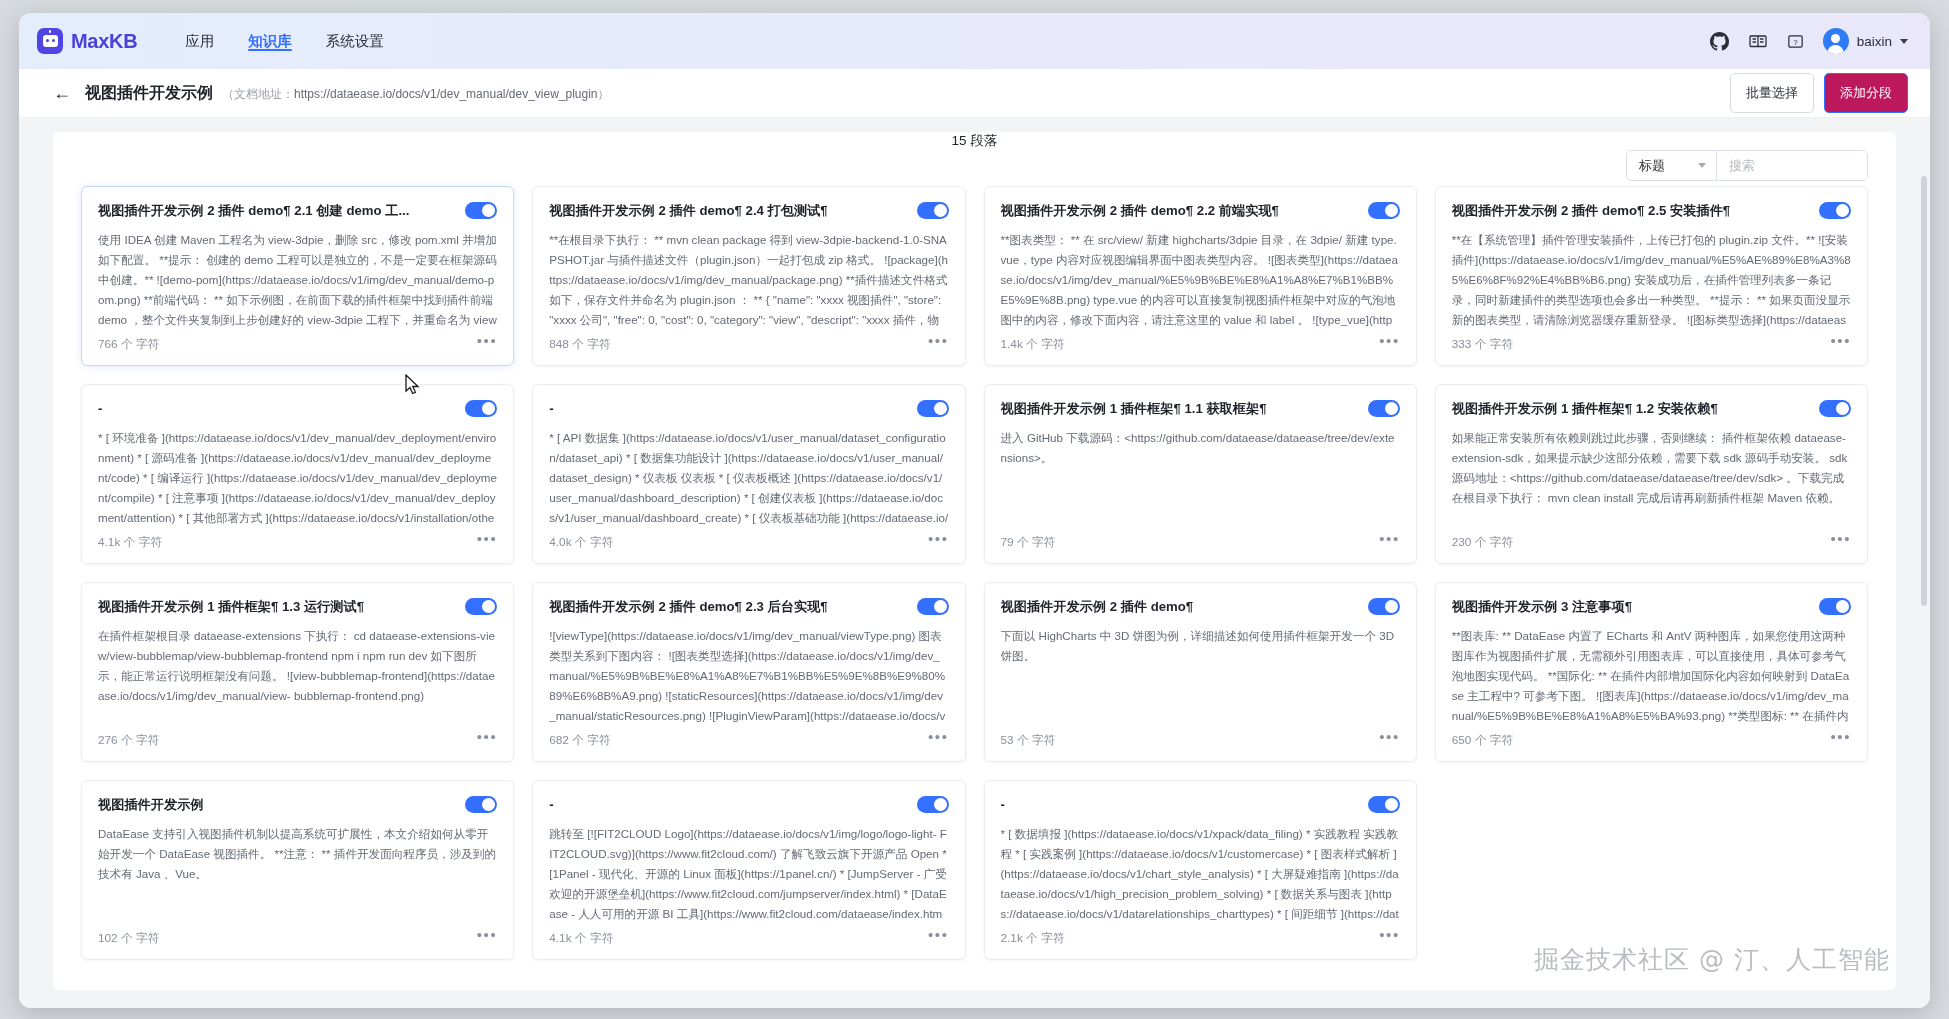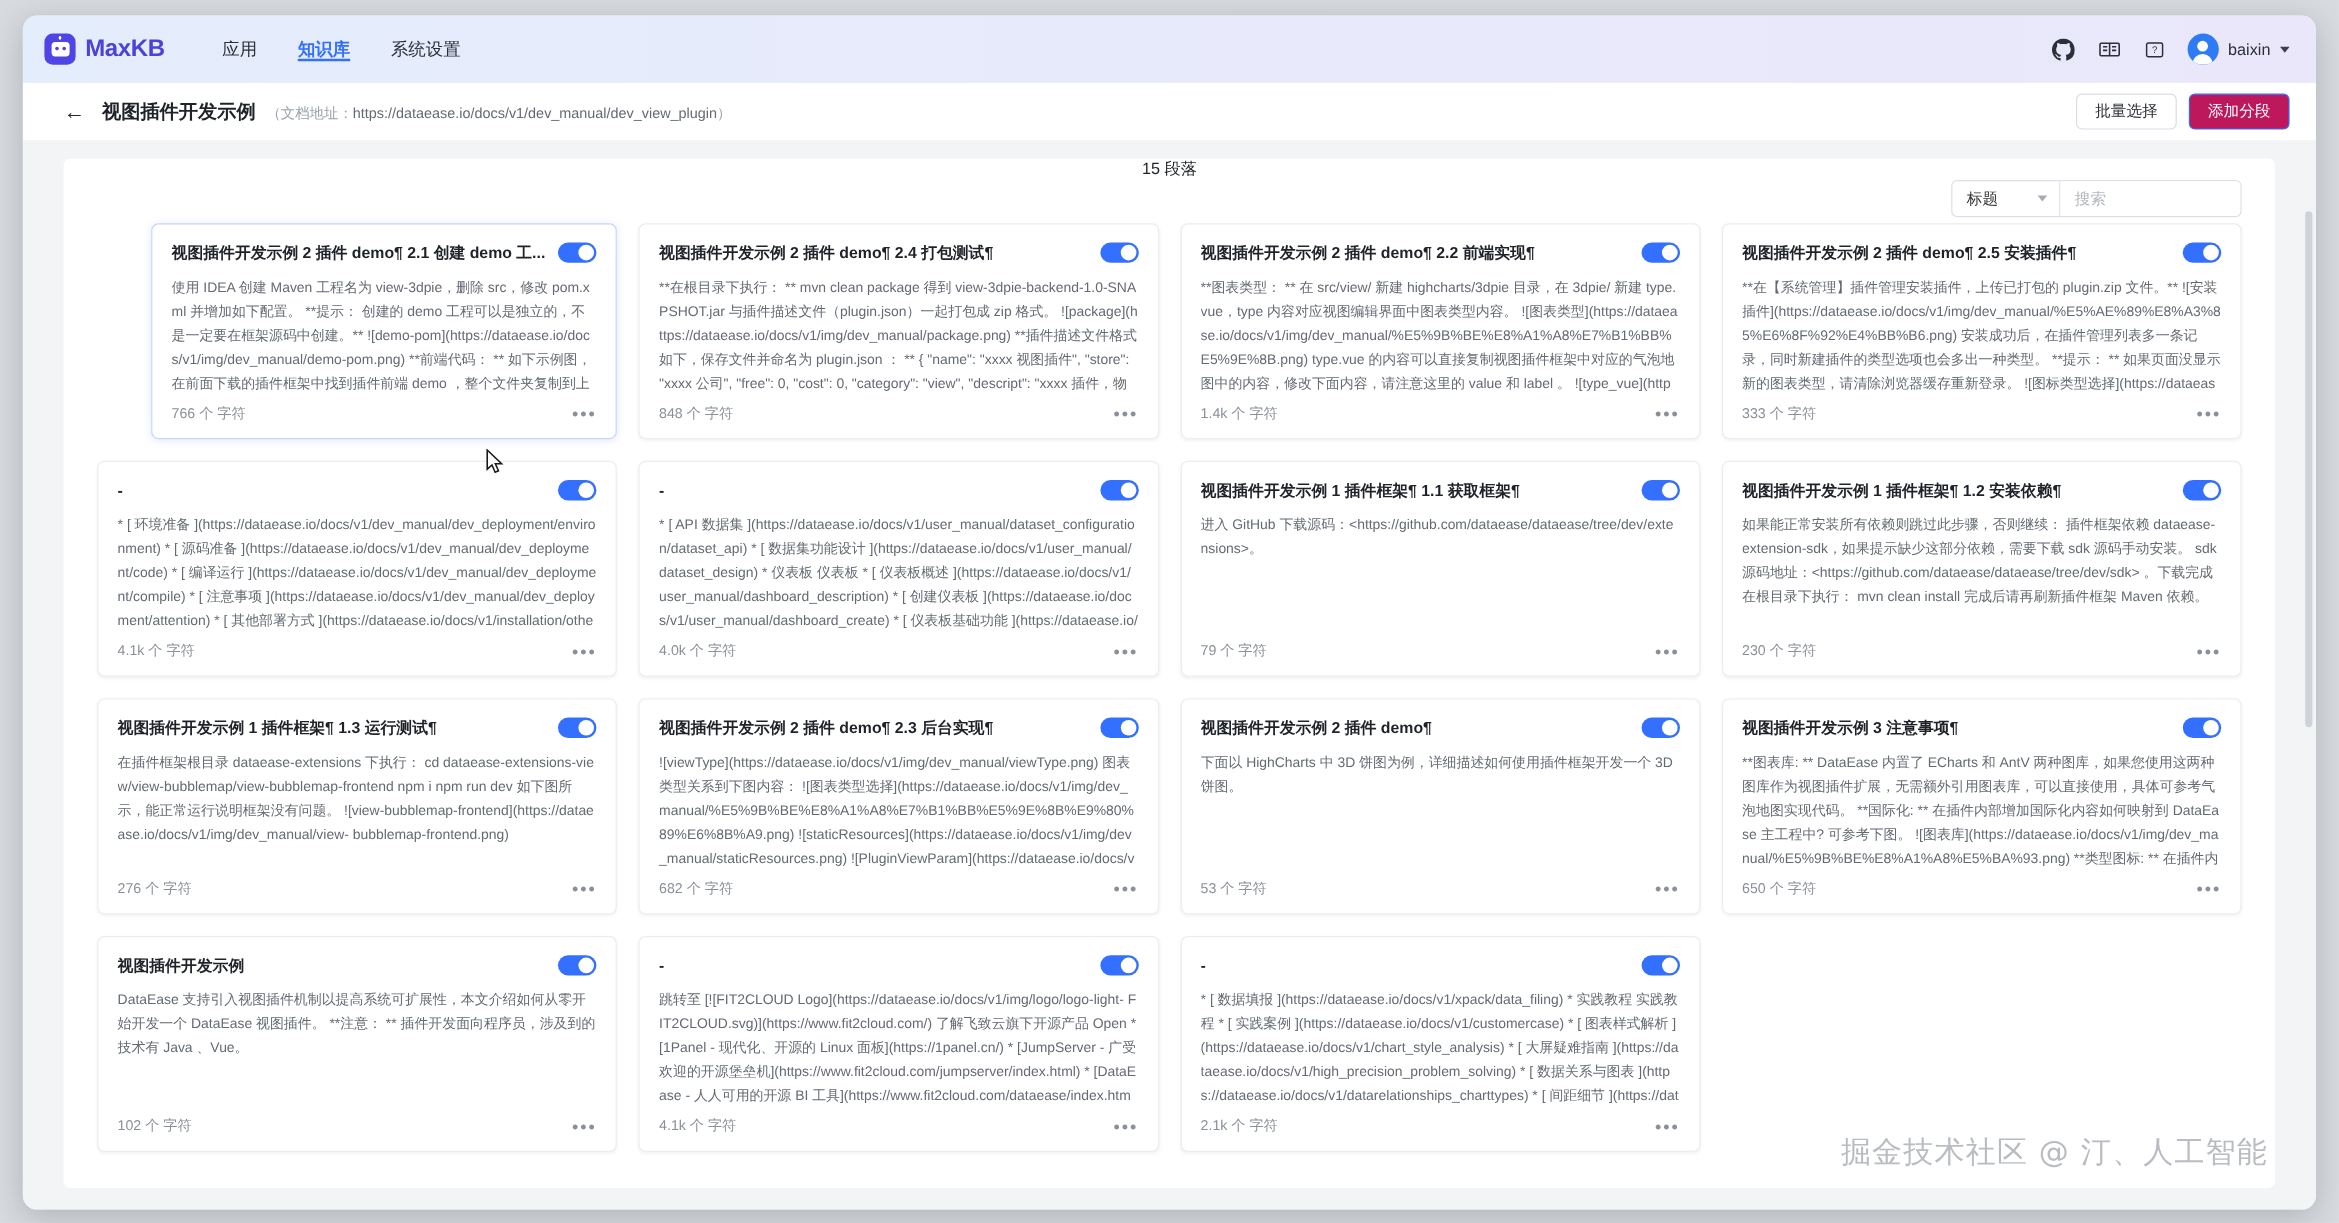--- a/index.html
+++ b/index.html
@@ -113,21 +113,21 @@
   }
   #back-arrow { font-size: 18px; color: #23262c; cursor: pointer; margin-right: 14px; line-height: 1; }
   #page-title { font-size: 16px; font-weight: 700; color: #1f2329; }
   #doc-url-note {
     font-size: 12px; color: #9aa0a8;
     margin-left: 9px; padding-top: 2px;
   }
   #doc-url-note .url { color: #646a73; }
   #header-actions { margin-left: auto; display: flex; gap: 10px; }
   .btn {
-    height: 30px; padding: 0 15px;
+    height: 40px; padding: 0 15px;
     border-radius: 5px;
     font-size: 13px;
     display: flex; align-items: center; justify-content: center;
     cursor: pointer;
   }
   .btn-default { background: #fff; border: 1px solid #d9dde3; color: #2b2f38; }
   .btn-primary { background: #be185d; border: 1px solid #3370ff; color: #fff; }
 
   
   #content-area {
@@ -194,21 +194,21 @@
   .seg-card {
     background: #ffffff;
     border: 1px solid #ebedf0;
     border-radius: 6px;
     height: 180px;
     padding: 15px 16px 12px 16px;
     display: flex; flex-direction: column;
     box-shadow: 0 1px 3px rgba(16,24,40,0.05);
     cursor: pointer;
   }
-  .seg-card.highlight { border: 1px solid #c8d6f5; box-shadow: 0 1px 7px rgba(51,112,255,0.14); margin-left: 45px; }
+  .seg-card.highlight { border: 1px solid #c8d6f5; box-shadow: 0 1px 7px rgba(51,112,255,0.14); }
   .seg-head { display: flex; align-items: flex-start; gap: 10px; }
   .seg-title {
     font-size: 13.2px; font-weight: 700; color: #1f2329;
     flex: 1;
     white-space: nowrap; overflow: hidden; text-overflow: ellipsis;
     line-height: 1.35;
   }
   .toggle {
     flex: none;
     width: 32px; height: 17px; border-radius: 9px;
@@ -226,21 +226,21 @@
     font-size: 11.6px;
     line-height: 1.72;
     color: #646a73;
     overflow: hidden;
     word-break: break-all;
     display: -webkit-box;
     -webkit-line-clamp: 6;
     -webkit-box-orient: vertical;
   }
   .seg-foot {
-    display: flex; align-items: flex-end;
+    display: flex; align-items: flex-start;
     padding-top: 6px;
   }
   .seg-count { font-size: 11.8px; color: #8a9099; }
   .seg-more {
     margin-left: auto;
     color: #8a9099; font-size: 15px; letter-spacing: 1.6px;
     line-height: 0.5; cursor: pointer;
     padding-bottom: 4px;
   }
 

